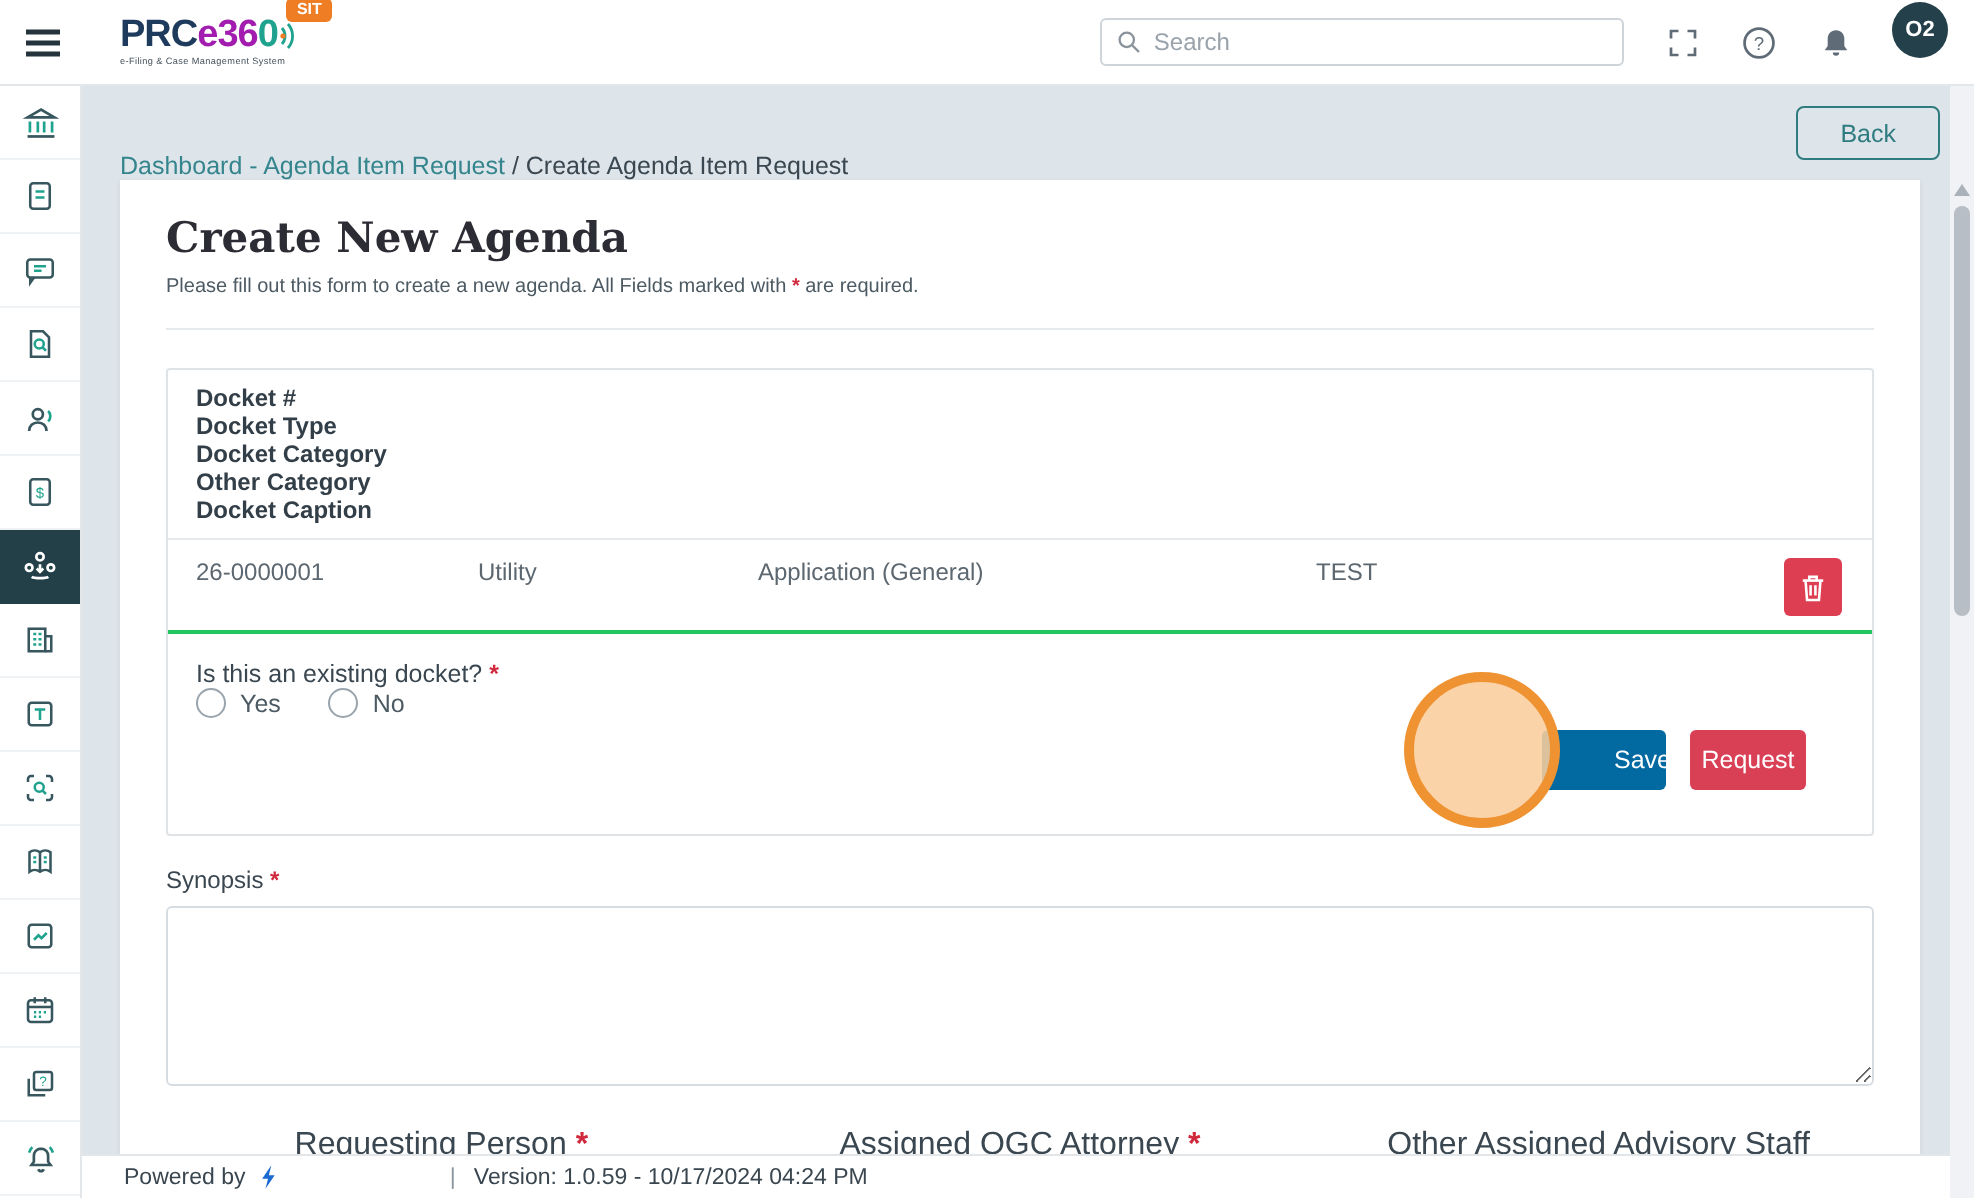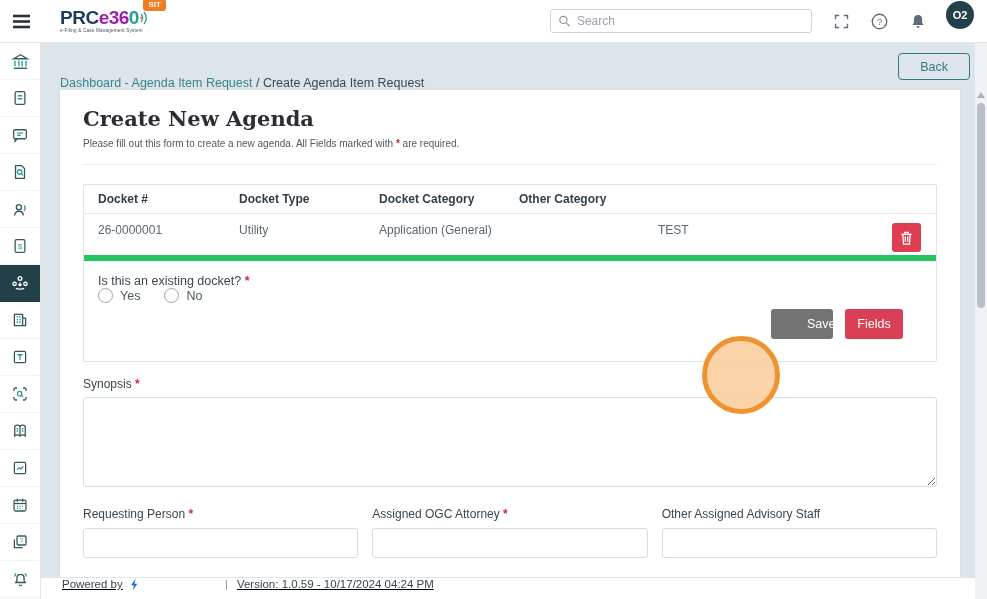--- a/index.html
+++ b/index.html
@@ -51,52 +51,52 @@
   .card { position:absolute; left:19px; top:47px; width:900px; height:531px; background:#fff;
     box-shadow:0 1px 3px rgba(0,0,0,0.08); }
   .card-inner { padding:16px 23px 0; }
   .page-title { font-family:"DejaVu Serif", serif; font-size:21px; color:#2c2c34; font-weight:bold; }
   .subtitle { font-size:10px; color:#4c5a63; margin-top:7px; }
   .req { color:#d0283c; font-weight:bold; }
   .hrule { border:none; border-top:1px solid #e6eaec; margin:15px 0 19px; }
   .section-title { font-family:"DejaVu Serif", serif; font-size:14.5px; color:#30383e; font-weight:bold; margin-bottom:14px; }
 
   .docket-box { border:1px solid #dfe3e6; border-radius:2px; }
-  .t-head { display:flex; padding:7px 14px; border-bottom:1px solid #e6eaec; }
+  .t-head { display:flex; padding:7px 14px; border-bottom:1px solid #e6eaec;flex-direction:column; }
   .t-head .cell { font-size:12px; font-weight:bold; color:#333f48; }
-  .t-row { position:relative; display:flex; padding:9px 14px 16px; border-bottom:6px solid #22c55e; min-height:47px; }
+  .t-row { position:relative; display:flex; padding:9px 14px 16px; border-bottom:2px solid #22c55e; min-height:47px; }
   .t-row .cell { font-size:12px; color:#5c6770; }
   .c1{width:141px;} .c2{width:140px;} .c3{width:140px;} .c4{width:139px;} .c5{flex:1;}
   .del-btn { position:absolute; right:15px; top:9px; width:29px; height:29px; background:#dd3e51;
     border:none; border-radius:3px; display:flex; align-items:center; justify-content:center; cursor:pointer; }
 
   .question-sec { padding:13px 14px 11px; }
   .q-label { font-size:12.5px; color:#3a4750; }
   .radio-row { display:flex; align-items:flex-start; }
   .radio-opt { display:flex; align-items:center; margin-right:24px; cursor:pointer; }
   .radio-circle { width:15px; height:15px; border:1px solid #9aa4ad; border-radius:50%; background:#fff; }
   .radio-label { font-size:12.5px; color:#4c5a63; margin-left:7px; }
   .action-row { display:flex; justify-content:flex-end; gap:12px; padding:6px 19px 11px; }
   .btn { height:30px; border:none; border-radius:3px; color:#fff; font-size:12.5px;
     cursor:pointer; font-family:"Liberation Sans", sans-serif; }
-  .btn-save { width:62px; background:#737373;padding-left:36px; }
+  .btn-save { width:62px; background:#0369a1;padding-left:36px; }
   .btn-cancel { width:58px; background:#d94056; }
 
   .syn-label { font-size:12px; color:#3a4750; margin-top:15px; }
   .syn-area { width:100%; height:90px; border:1px solid #d6dde2; border-radius:3px; margin-top:6px;
     resize:both; font-family:"Liberation Sans", sans-serif; font-size:12px; padding:6px; color:#3a4750; outline:none; }
   .fields-row { display:flex; gap:14px; margin-top:16px; }
   .field { flex:1; }
-  .field-label { font-size:12px; color:#3a4750; }
+  .field-label { font-size:16px; color:#3a4750;text-align:center; }
   .field-input { width:100%; height:30px; border:1px solid #d6dde2; border-radius:3px; margin-top:7px;
     font-family:"Liberation Sans", sans-serif; font-size:12px; padding:0 8px; color:#3a4750; outline:none; }
 
   
   .footer { position:absolute; left:41px; right:12px; bottom:0; height:22px; background:#fff;
-    border-top:1px solid #e2e6e9; display:flex; align-items:flex-start; padding-left:21px; z-index:25;text-decoration:underline; }
+    border-top:1px solid #e2e6e9; display:flex; align-items:center; padding-left:21px; z-index:25; }
   .foot-text { font-size:11.5px; color:#39464f; }
   .foot-brand { font-size:11.5px; font-weight:bold; color:#1a6ad2; margin-left:3px;margin-top:36px; }
   .foot-sep { font-size:11.5px; color:#8b959d; margin:0 9px; }
 
   
   .scrollbar { position:absolute; top:43px; right:0; width:12px; bottom:0; background:#f0f2f5; z-index:28; }
   .sb-arrow { position:absolute; top:49px; left:2px; width:0; height:0;
     border-left:4px solid transparent; border-right:4px solid transparent; border-bottom:6px solid #aab1b8; cursor:pointer; }
   .sb-thumb { position:absolute; top:60px; left:2px; width:8px; height:205px; background:#b8bec5; border-radius:4px; cursor:pointer; }
 
@@ -291,20 +291,21 @@
         <span>Please fill out this form to create a new agenda. All Fields marked with </span><span class="req">*</span><span> are required.</span>
       </div>
       <hr class="hrule">
 
       <div class="docket-box">
         <div class="t-head">
           <div class="cell c1">Docket #</div>
           <div class="cell c2">Docket Type</div>
           <div class="cell c3">Docket Category</div>
           <div class="cell c4">Other Category</div>
+          <div class="cell c5">Docket Caption</div>
         </div>
         <div class="t-row">
           <div class="cell c1">26-0000001</div>
           <div class="cell c2">Utility</div>
           <div class="cell c3">Application (General)</div>
           <div class="cell c4"></div>
           <div class="cell c5">TEST</div>
           <button class="del-btn">
             <svg width="13" height="14" viewBox="0 0 14 15" fill="none" stroke="#ffffff" stroke-width="1.4">
                 <path d="M1.5 3.5h11"></path>
@@ -323,21 +324,21 @@
               <span class="radio-circle"></span>
               <span class="radio-label">Yes</span>
             </div>
             <div class="radio-opt">
               <span class="radio-circle"></span>
               <span class="radio-label">No</span>
             </div>
           </div>
           <div class="action-row">
             <button class="btn btn-save">Save</button>
-            <button class="btn btn-cancel">Fields</button>
+            <button class="btn btn-cancel">Request</button>
           </div>
         </div>
       </div>
 
       <div class="syn-label">
         <span>Synopsis</span> <span class="req">*</span>
       </div>
       <textarea class="syn-area" style=""></textarea>
 
       <div class="fields-row">

